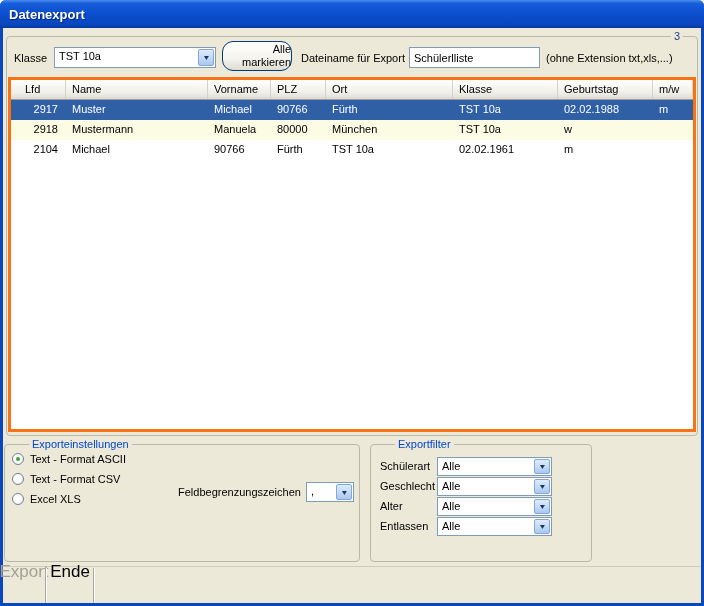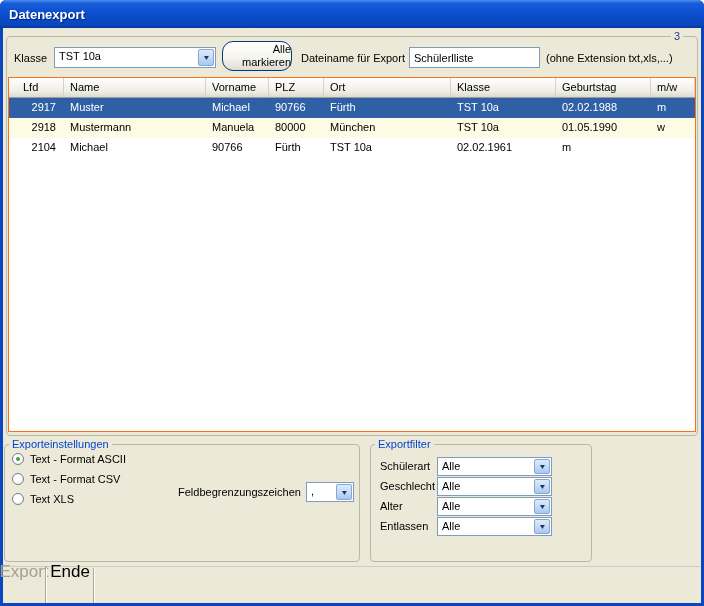--- a/index.html
+++ b/index.html
@@ -27,21 +27,21 @@
   .label { position: absolute; font-size: 11px; color: #000; white-space: nowrap; }
 
   
   .groupbox { position: absolute; border: 1px solid #b9b9a8; border-radius: 4px; }
   .gb-caption {
     position: absolute; top: -7px; background: #ece9d8; padding: 0 3px;
     font-size: 11px; white-space: nowrap;
   }
   .gb-caption.blue { color: #0046d5; }
   .gb-caption.right { right: 14px; color: #27408b; }
-  .gb-caption.left { left: 4px; }
+  .gb-caption.left { left: 24px; }
 
   
   .combo {
     background: #fff; border: 1px solid #7f9db9;
     display: flex; align-items: stretch; overflow: hidden;
   }
   .combo.abs { position: absolute; }
   .combo .val { flex: 1; font-size: 11px; padding: 2px 4px 0 4px; white-space: nowrap; overflow: hidden; }
   .cbtn {
     width: 16px; margin: 1px; border: 1px solid #86a7d4; border-radius: 2px;
@@ -60,21 +60,21 @@
   }
 
   .text-input {
     position: absolute; left: 409px; top: 47px; width: 131px; height: 21px;
     border: 1px solid #7f9db9; font-size: 11px; padding: 8px 4px; background: #fff;
   }
 
   
   .table {
     position: absolute; left: 8px; top: 77px; width: 688px; height: 355px;
-    background: #ffffff; border: 1px solid #f97316; overflow: hidden;
+    background: #ffffff; border: 3px solid #f97316; overflow: hidden;
   }
   .cols { display: grid; grid-template-columns: 55px 142px 63px 55px 127px 105px 95px 1fr; }
   .thead {
     height: 20px;
     background: linear-gradient(180deg, #ffffff 0%, #efeee6 70%, #dcdad1 100%);
     border-bottom: 1px solid #9d9da1;
   }
   .th {
     font-size: 11px; padding: 3px 4px 0 6px; border-right: 1px solid #d5d2c8;
     white-space: nowrap; overflow: hidden;
@@ -172,21 +172,20 @@
           <div class="td c6">02.02.1988</div>
           <div class="td c7">m</div>
         </div>
         <div class="tr cols alt">
           <div class="td c0">2918</div>
           <div class="td c1">Mustermann</div>
           <div class="td c2">Manuela</div>
           <div class="td c3">80000</div>
           <div class="td c4">München</div>
           <div class="td c5">TST 10a</div>
-          <div class="td c6">01.05.1990</div>
           <div class="td c7">w</div>
         </div>
         <div class="tr cols">
           <div class="td c0">2104</div>
           <div class="td c2">Michael</div>
           <div class="td c3">90766</div>
           <div class="td c4">Fürth</div>
           <div class="td c5">TST 10a</div>
           <div class="td c6">02.02.1961</div>
           <div class="td c7">m</div>
@@ -202,21 +201,21 @@
       <div class="radio-row">
         <span class="radio on"></span>
         <span class="rlabel">Text - Format ASCII</span>
       </div>
       <div class="radio-row">
         <span class="radio"></span>
         <span class="rlabel">Text - Format CSV</span>
       </div>
       <div class="radio-row">
         <span class="radio"></span>
-        <span class="rlabel">Text XLS</span>
+        <span class="rlabel">Excel XLS</span>
       </div>
     </div>
 
 
   <span class="label" style="left:178px; top:486px;">Feldbegrenzungszeichen</span>
 
   <div class="combo abs" style="left:306px; top:482px; width:48px; height:20px;">
     <span class="val">,</span>
     <span class="cbtn"></span>
   </div>

